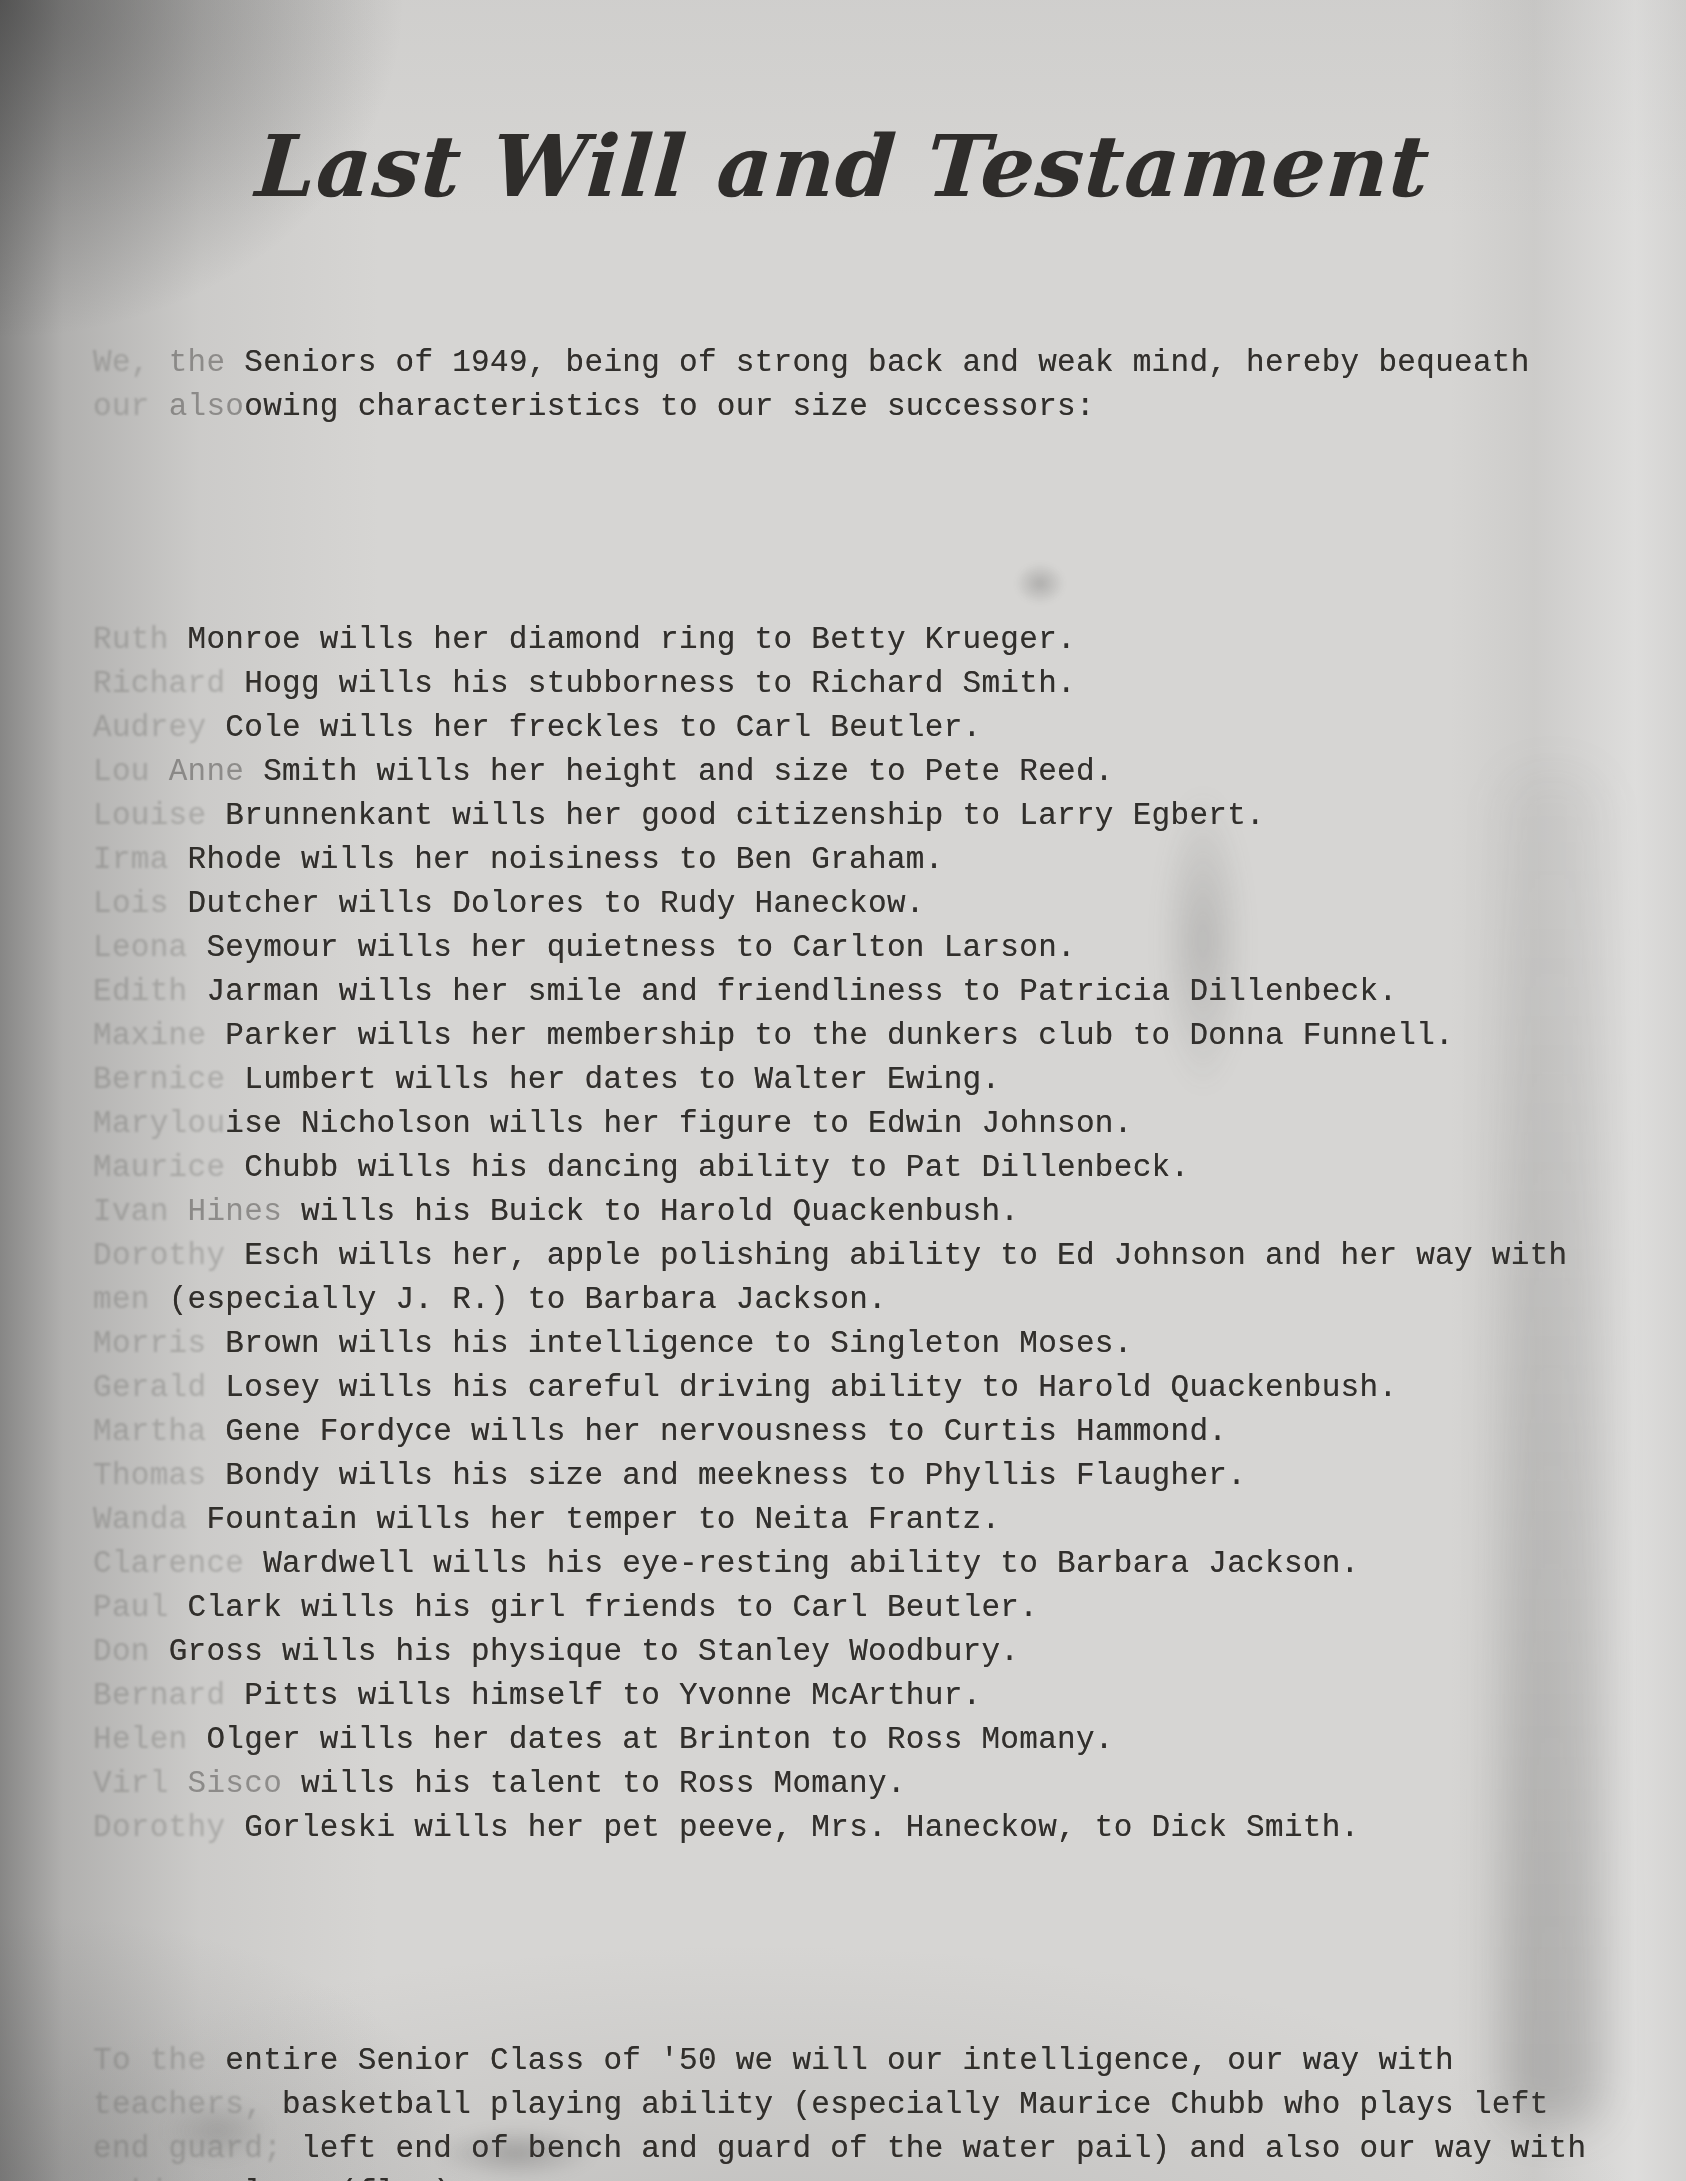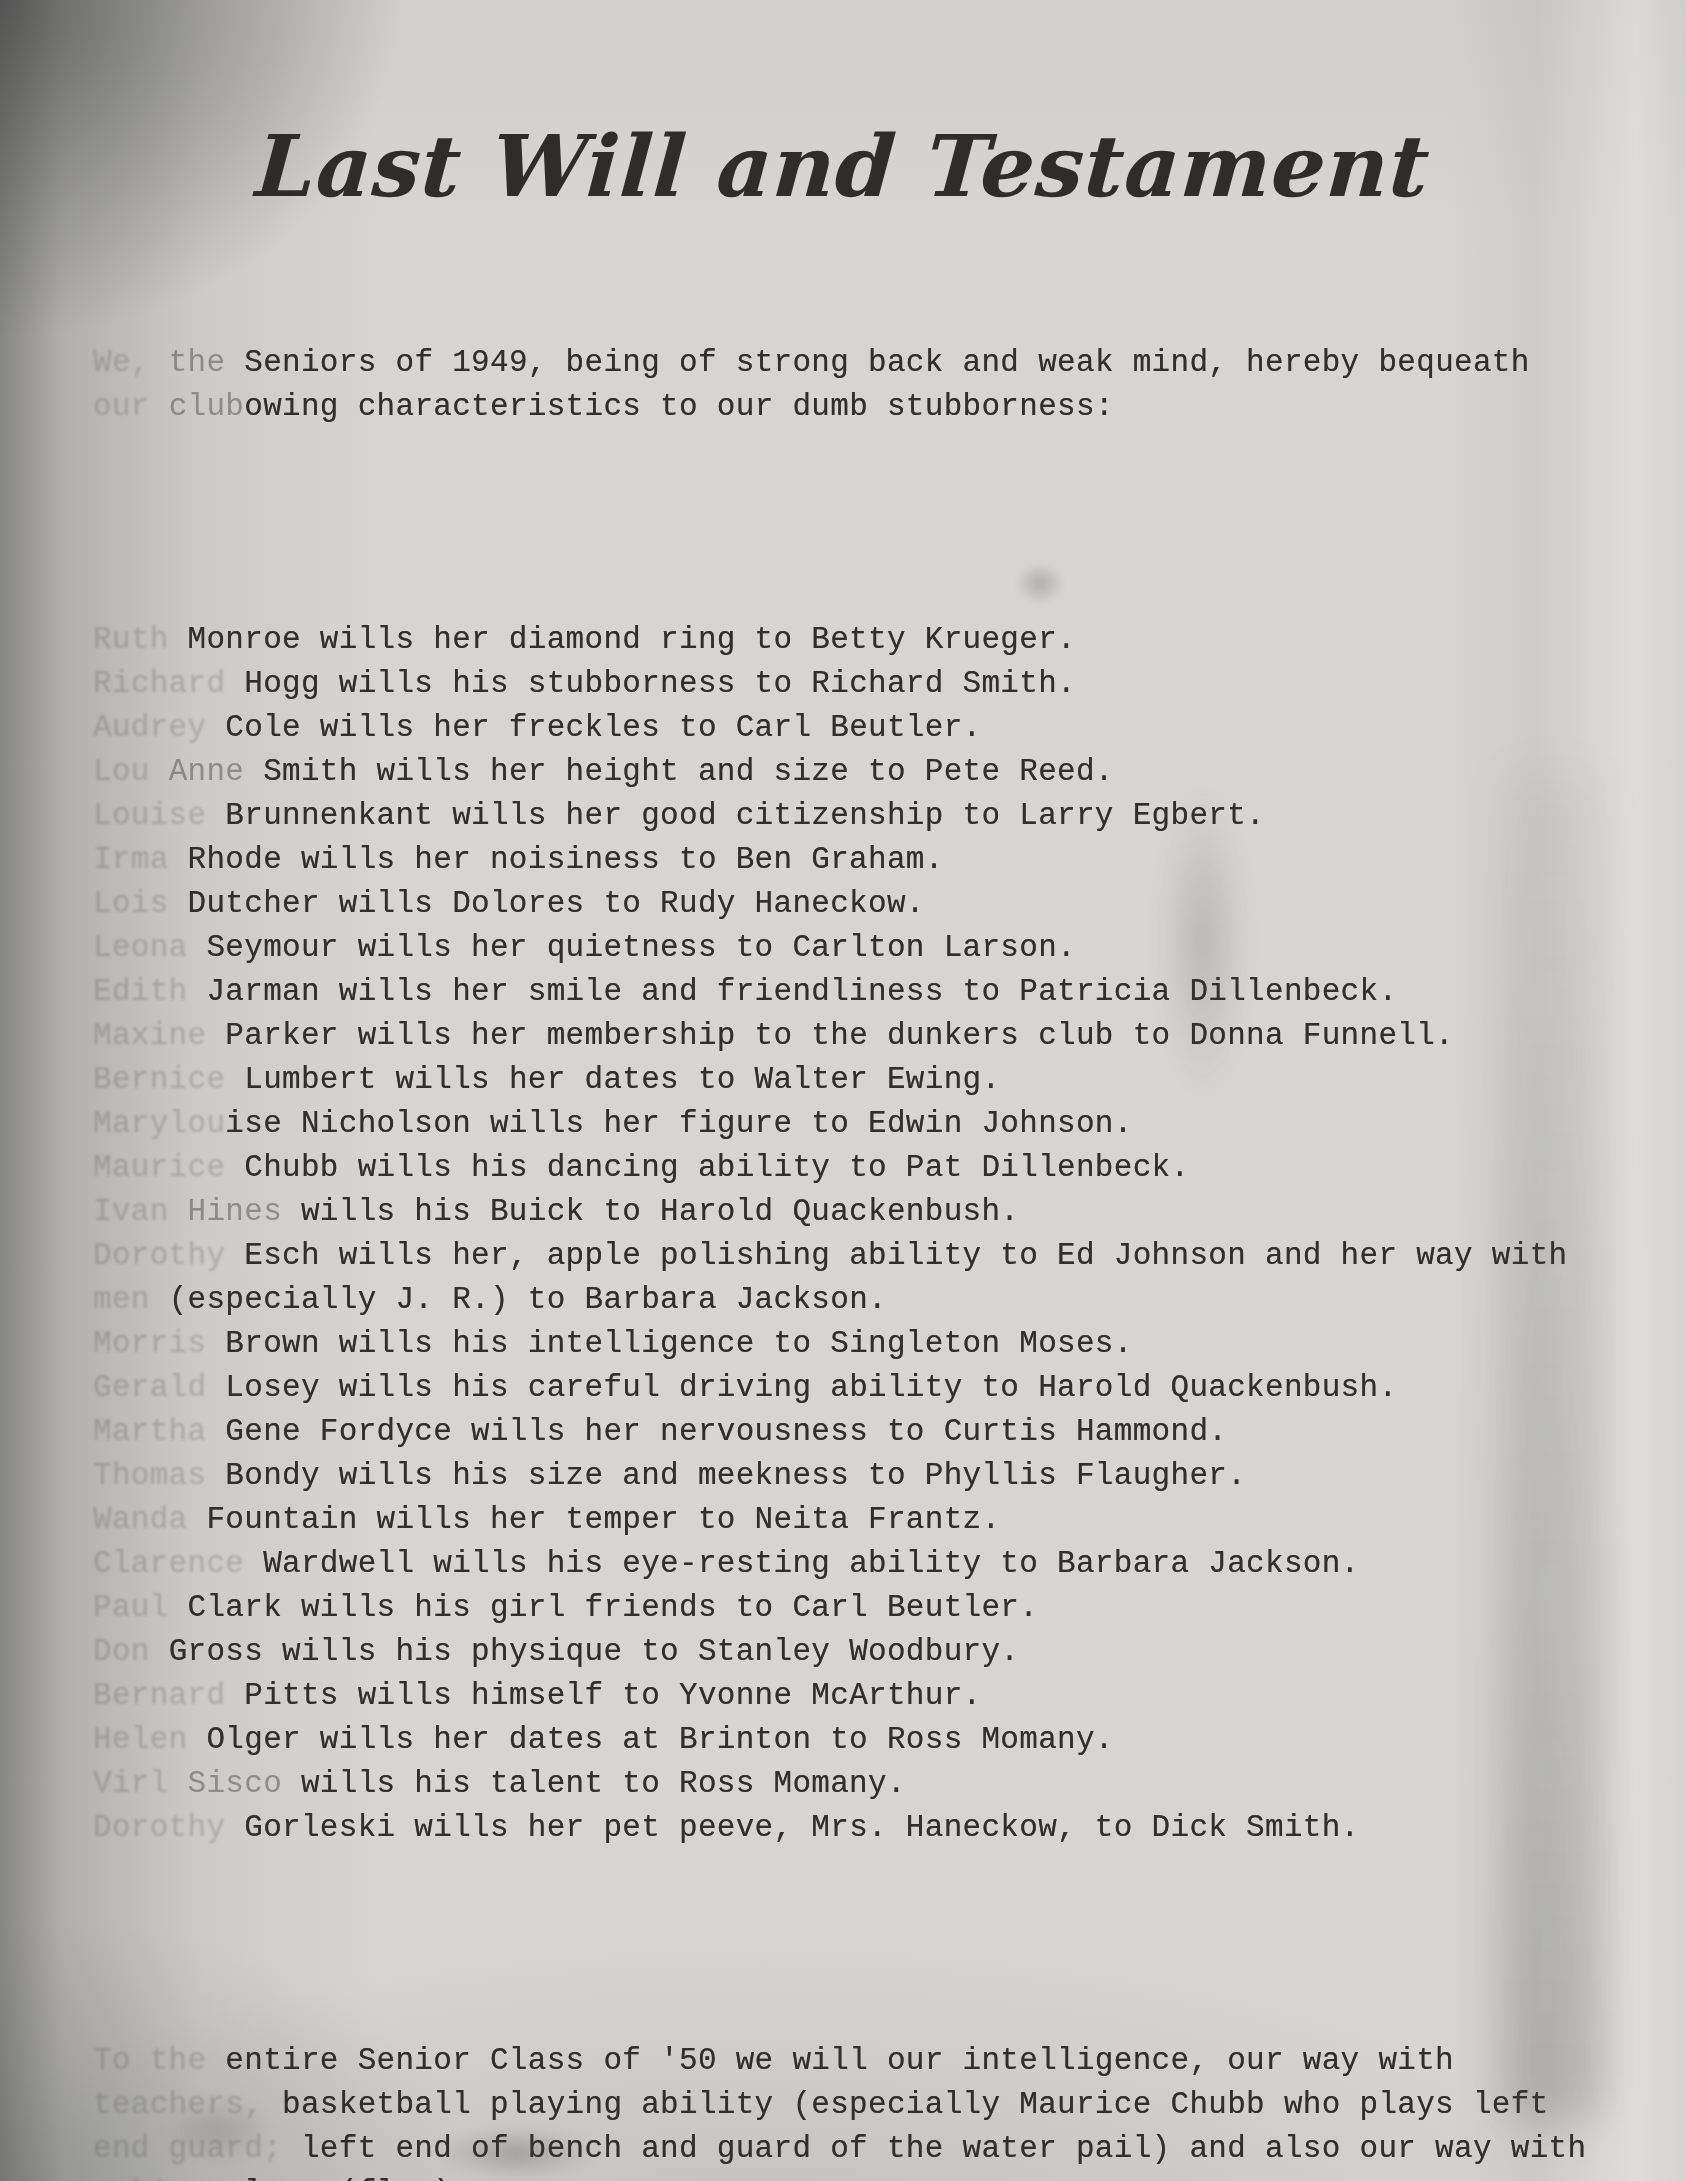--- a/index.html
+++ b/index.html
@@ -72,21 +72,21 @@
   }
 </style>
 </head>
 <body>
 
 <div class="page">
 
   <h1 class="title">Last Will and Testament</h1>
 
   <div class="body-col">
-    <section><div class="line"><span class="f2">We, </span><span class="f1">the </span><span class="f0">Seniors of 1949, being of strong back and weak mind, hereby bequeath</span></div><div class="line"><span class="f2">our </span><span class="f1">club</span><span class="f0">owing characteristics to our dumb stubborness:</span></div></section>
+    <section><div class="line"><span class="f2">We, </span><span class="f1">the </span><span class="f0">Seniors of 1949, being of strong back and weak mind, hereby bequeath</span></div><div class="line"><span class="f2">our </span><span class="f1">also</span><span class="f0">owing characteristics to our size successors:</span></div></section>
     <div class="gap"></div>
     <section><div class="line"><span class="f2">Ruth </span><span class="f0">Monroe wills her diamond ring to Betty Krueger.</span></div><div class="line"><span class="f2">Richard </span><span class="f0">Hogg wills his stubborness to Richard Smith.</span></div><div class="line"><span class="f2">Audrey </span><span class="f0">Cole wills her freckles to Carl Beutler.</span></div><div class="line"><span class="f2">Lou </span><span class="f1">Anne </span><span class="f0">Smith wills her height and size to Pete Reed.</span></div><div class="line"><span class="f2">Louise </span><span class="f0">Brunnenkant wills her good citizenship to Larry Egbert.</span></div><div class="line"><span class="f2">Irma </span><span class="f0">Rhode wills her noisiness to Ben Graham.</span></div><div class="line"><span class="f2">Lois </span><span class="f0">Dutcher wills Dolores to Rudy Haneckow.</span></div><div class="line"><span class="f2">Leona </span><span class="f0">Seymour wills her quietness to Carlton Larson.</span></div><div class="line"><span class="f2">Edith </span><span class="f0">Jarman wills her smile and friendliness to Patricia Dillenbeck.</span></div><div class="line"><span class="f2">Maxine </span><span class="f0">Parker wills her membership to the dunkers club to Donna Funnell.</span></div><div class="line"><span class="f2">Bernice </span><span class="f0">Lumbert wills her dates to Walter Ewing.</span></div><div class="line"><span class="f2">Marylou</span><span class="f0">ise Nicholson wills her figure to Edwin Johnson.</span></div><div class="line"><span class="f2">Maurice </span><span class="f0">Chubb wills his dancing ability to Pat Dillenbeck.</span></div><div class="line"><span class="f2">Ivan </span><span class="f1">Hines </span><span class="f0">wills his Buick to Harold Quackenbush.</span></div><div class="line"><span class="f2">Dorothy </span><span class="f0">Esch wills her, apple polishing ability to Ed Johnson and her way with</span></div><div class="line"><span class="f2">men </span><span class="f0">(especially J. R.) to Barbara Jackson.</span></div><div class="line"><span class="f2">Morris </span><span class="f0">Brown wills his intelligence to Singleton Moses.</span></div><div class="line"><span class="f2">Gerald </span><span class="f0">Losey wills his careful driving ability to Harold Quackenbush.</span></div><div class="line"><span class="f2">Martha </span><span class="f0">Gene Fordyce wills her nervousness to Curtis Hammond.</span></div><div class="line"><span class="f2">Thomas </span><span class="f0">Bondy wills his size and meekness to Phyllis Flaugher.</span></div><div class="line"><span class="f2">Wanda </span><span class="f0">Fountain wills her temper to Neita Frantz.</span></div><div class="line"><span class="f2">Clarence </span><span class="f0">Wardwell wills his eye-resting ability to Barbara Jackson.</span></div><div class="line"><span class="f2">Paul </span><span class="f0">Clark wills his girl friends to Carl Beutler.</span></div><div class="line"><span class="f2">Don </span><span class="f0">Gross wills his physique to Stanley Woodbury.</span></div><div class="line"><span class="f2">Bernard </span><span class="f0">Pitts wills himself to Yvonne McArthur.</span></div><div class="line"><span class="f2">Helen </span><span class="f0">Olger wills her dates at Brinton to Ross Momany.</span></div><div class="line"><span class="f2">Virl </span><span class="f1">Sisco </span><span class="f0">wills his talent to Ross Momany.</span></div><div class="line"><span class="f2">Dorothy </span><span class="f0">Gorleski wills her pet peeve, Mrs. Haneckow, to Dick Smith.</span></div></section>
     <div class="gap"></div>
     <section><div class="line"><span class="f2">To the </span><span class="f0">entire Senior Class of '50 we will our intelligence, our way with</span></div><div class="line"><span class="f2">teachers, </span><span class="f0">basketball playing ability (especially Maurice Chubb who plays left</span></div><div class="line"><span class="f2">end guard; </span><span class="f0">left end of bench and guard of the water pail) and also our way with</span></div><div class="line"><span class="f2">making </span><span class="f0">plays (flop).</span></div></section>
     
     
   </div>
 
   <div class="smudge smudge-right-band"></div>
   <div class="smudge smudge-mid"></div>

